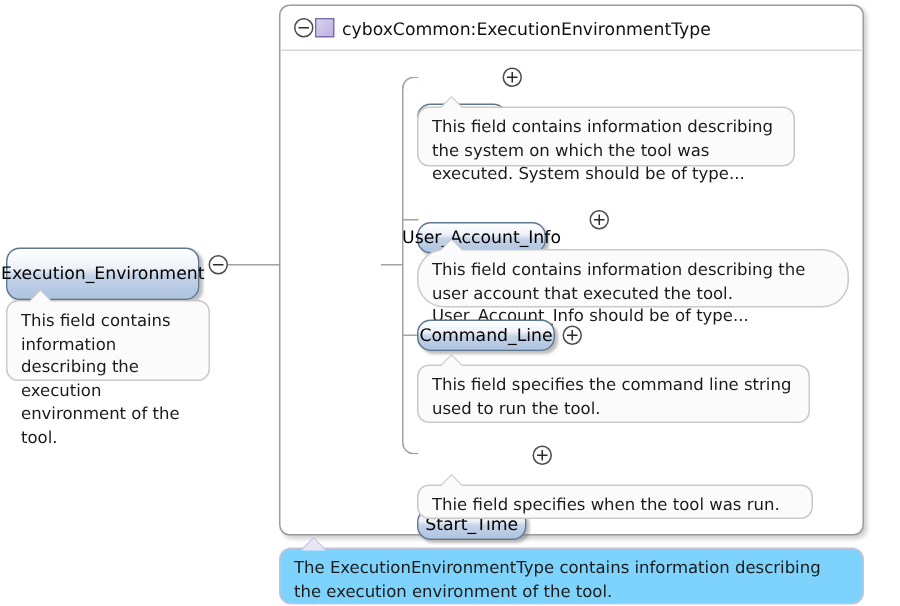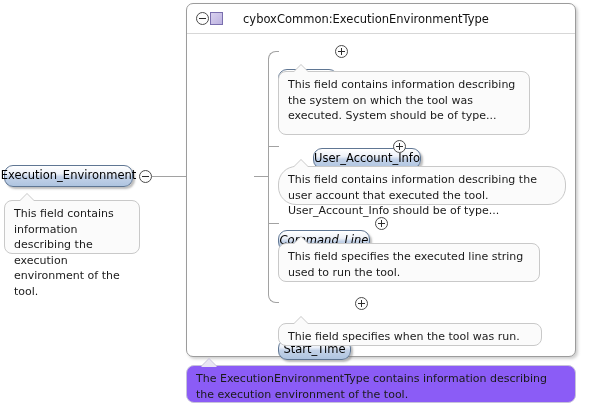--- a/index.html
+++ b/index.html
@@ -40,21 +40,21 @@
     box-sizing: border-box;
     border: 1px solid #c9c9c9;
     border-radius: 8px;
     background: #fbfbfb;
     color: #1a1a1a;
     font-size: 11px;
     line-height: 15.5px;
     padding: 5px 8px 4px 9px;
   }
   .bubble.tinted {
-    background: #8b5cf6;
+    background: #7dd3fc;
     border-color: #c7c2da;
   }
   
   .bubble .tip,
   .bubble .tip-fill {
     position: absolute;
     width: 0; height: 0;
     top: -8px;
     left: 14px;
     border-left: 8px solid transparent;
@@ -101,21 +101,21 @@
     position: absolute;
     left: 0; top: 0; right: 0;
     height: 29px;
     border-bottom: 1px solid #d7d7d7;
     display: flex;
     align-items: center;
   }
   #type-title {
     font-size: 11.5px;
     color: #111;
-    margin-left: 20px;
+    margin-left: 5px;
   }
   .type-swatch {
     width: 13px; height: 13px;
     box-sizing: border-box;
     border: 1px solid #7a6fae;
     background: linear-gradient(135deg, #d9d2ef 0%, #bdb2e0 100%);
     margin-left: 10px;
   }
 
   
@@ -145,21 +145,21 @@
     border: 1px solid #3f3f24;
     border-radius: 50%;
     background: radial-gradient(circle at 36% 32%, #ffffe0 0%, #f4efb8 55%, #e3da93 100%);
     box-shadow: 2px 2px 2px rgba(120,120,120,0.5);
   }
   #sequence-node svg { position: absolute; left: 5px; top: 7px; }
 </style>
 </head>
 <body>
 
-<div class="elem-box" id="root-element" style="left:4px; top:165px; width:129px; height:22px;">
+<div class="elem-box" id="root-element" style="left:4px; top:165px; width:129px; height:35px;">
   <span>Execution_Environment</span>
 </div>
 
 <div class="exp minus" id="root-expander" style="left:139px; top:170px;"></div>
 
 <div class="line hline" style="left:152px; top:176px; width:56px;"></div>
 
 <div class="bubble" id="root-annotation" style="left:4px; top:200px; width:136px; height:54px;">
   <span class="tip"></span>
   <span class="tip-fill"></span>
@@ -204,44 +204,44 @@
 <div class="line hline" style="left:268px; top:146px; width:11px;"></div>
 
 <div class="line hline" style="left:268px; top:223px; width:11px;"></div>
 
 <div class="corner bottom" style="left:268px; top:294px; width:11px; height:9px;"></div>
 
 <div class="elem-box" style="left:278px; top:41px; width:60px; height:21px;margin-top:28px;">
   <span>System</span>
 </div>
 <div class="exp" style="left:335px; top:45px;"></div>
-<div class="bubble" style="left:278px; top:71px; width:252px; height:64px;">
+<div class="bubble" style="left:278px; top:71px; width:252px; height:40px;">
   <span class="tip"></span>
   <span class="tip-fill"></span>
   <span>This field contains information describing the system on which the tool was executed. System should be of type...</span>
 </div>
 
-<div class="elem-box" style="left:278px; top:148px; width:108px; height:21px;margin-left:35px;">
+<div class="elem-box" style="left:278px; top:148px; width:86px; height:21px;">
   <span>User_Account_Info</span>
 </div>
 <div class="exp" style="left:393px; top:140px;"></div>
 <div class="bubble" style="left:278px; top:166px; width:288px; height:39px;border-radius:18px;">
   <span class="tip"></span>
   <span class="tip-fill"></span>
   <span>This field contains information describing the user account that executed the tool. User_Account_Info should be of type...</span>
 </div>
 
-<div class="elem-box" style="left:278px; top:230px; width:92px; height:21px;font-style:italic;">
+<div class="elem-box" style="left:278px; top:213px; width:92px; height:21px;">
   <span>Command_Line</span>
 </div>
 <div class="exp" style="left:375px; top:217px;"></div>
 <div class="bubble" style="left:278px; top:243px; width:262px; height:39px;">
   <span class="tip"></span>
   <span class="tip-fill"></span>
-  <span>This field specifies the executed line string used to run the tool.</span>
+  <span>This field specifies the command line string used to run the tool.</span>
 </div>
 
 <div class="elem-box" style="left:278px; top:293px; width:73px; height:21px;margin-top:46px;">
   <span>Start_Time</span>
 </div>
 <div class="exp" style="left:355px; top:297px;"></div>
 <div class="bubble" style="left:278px; top:323px; width:264px; height:23px;">
   <span class="tip"></span>
   <span class="tip-fill"></span>
   <span>Thie field specifies when the tool was run.</span>

